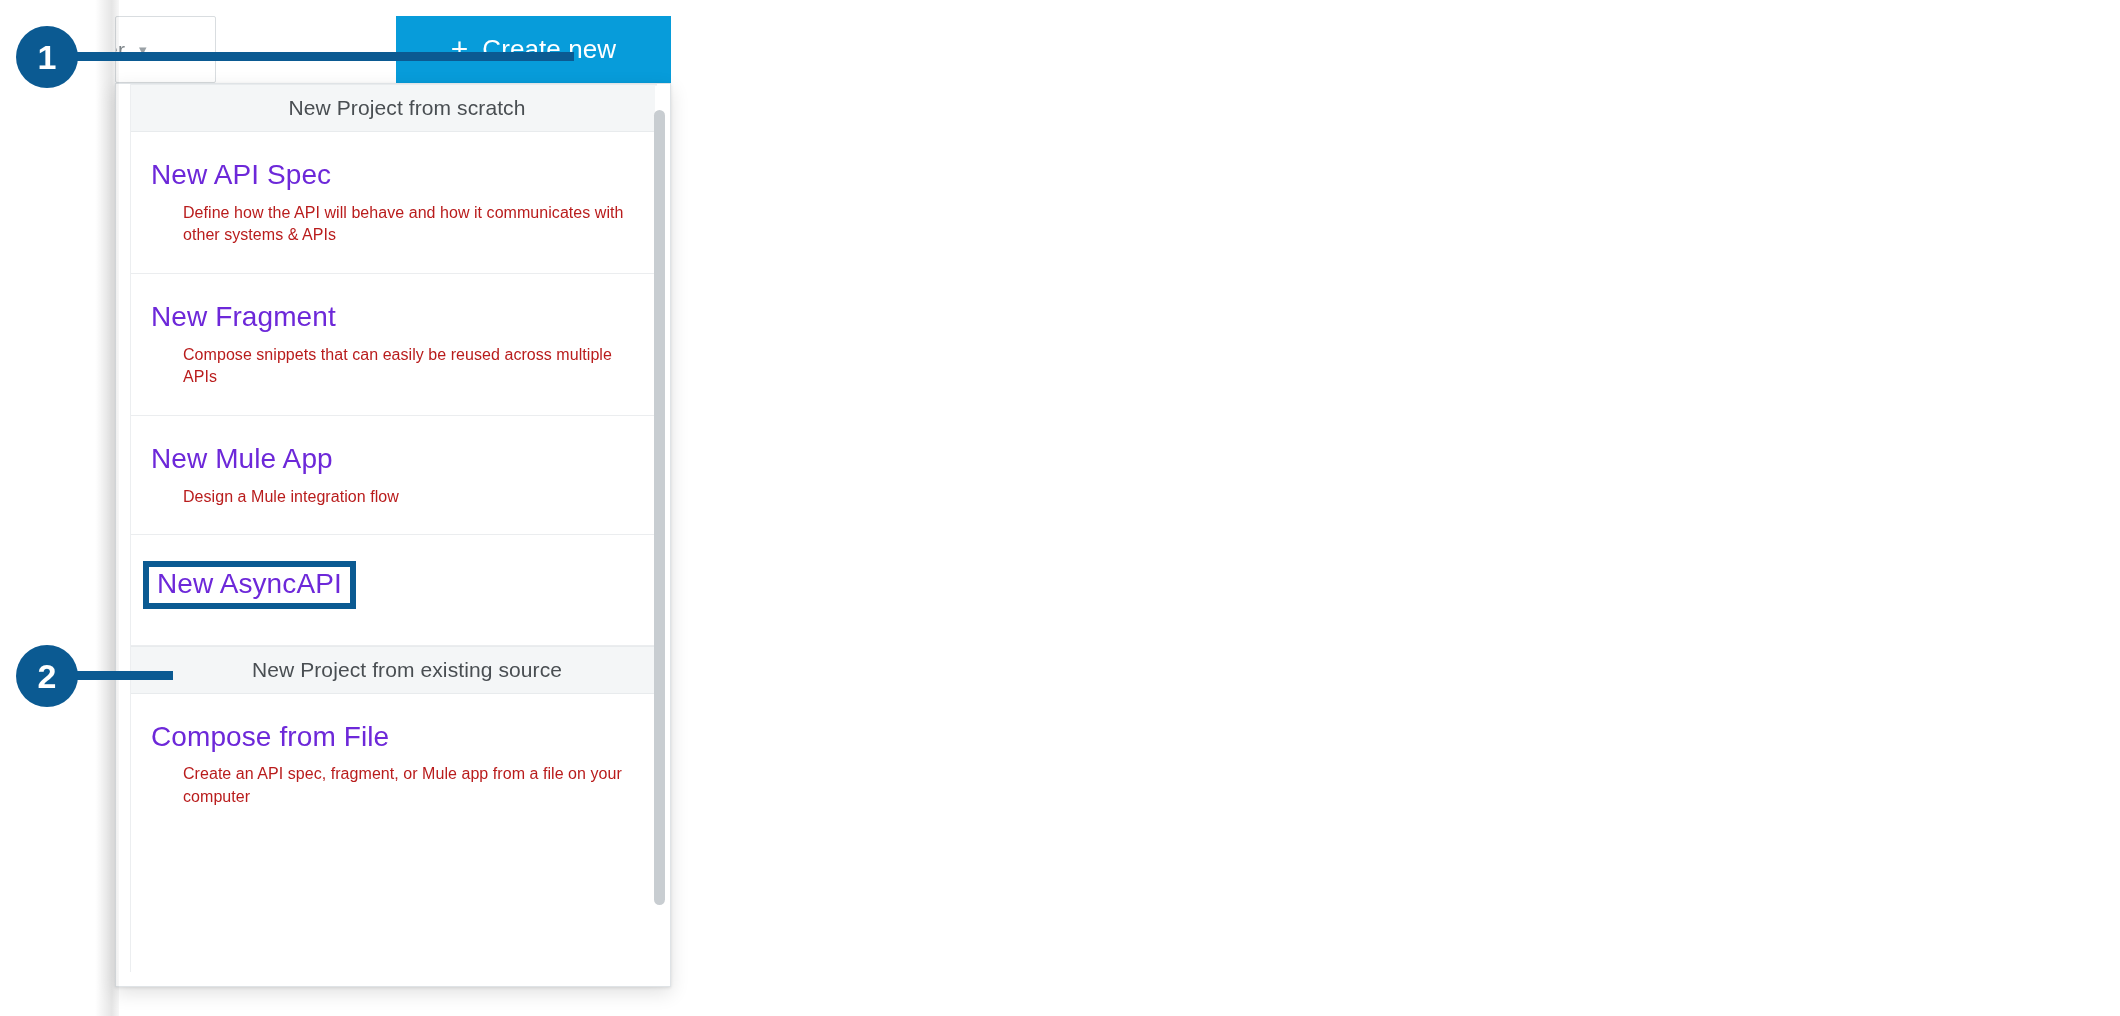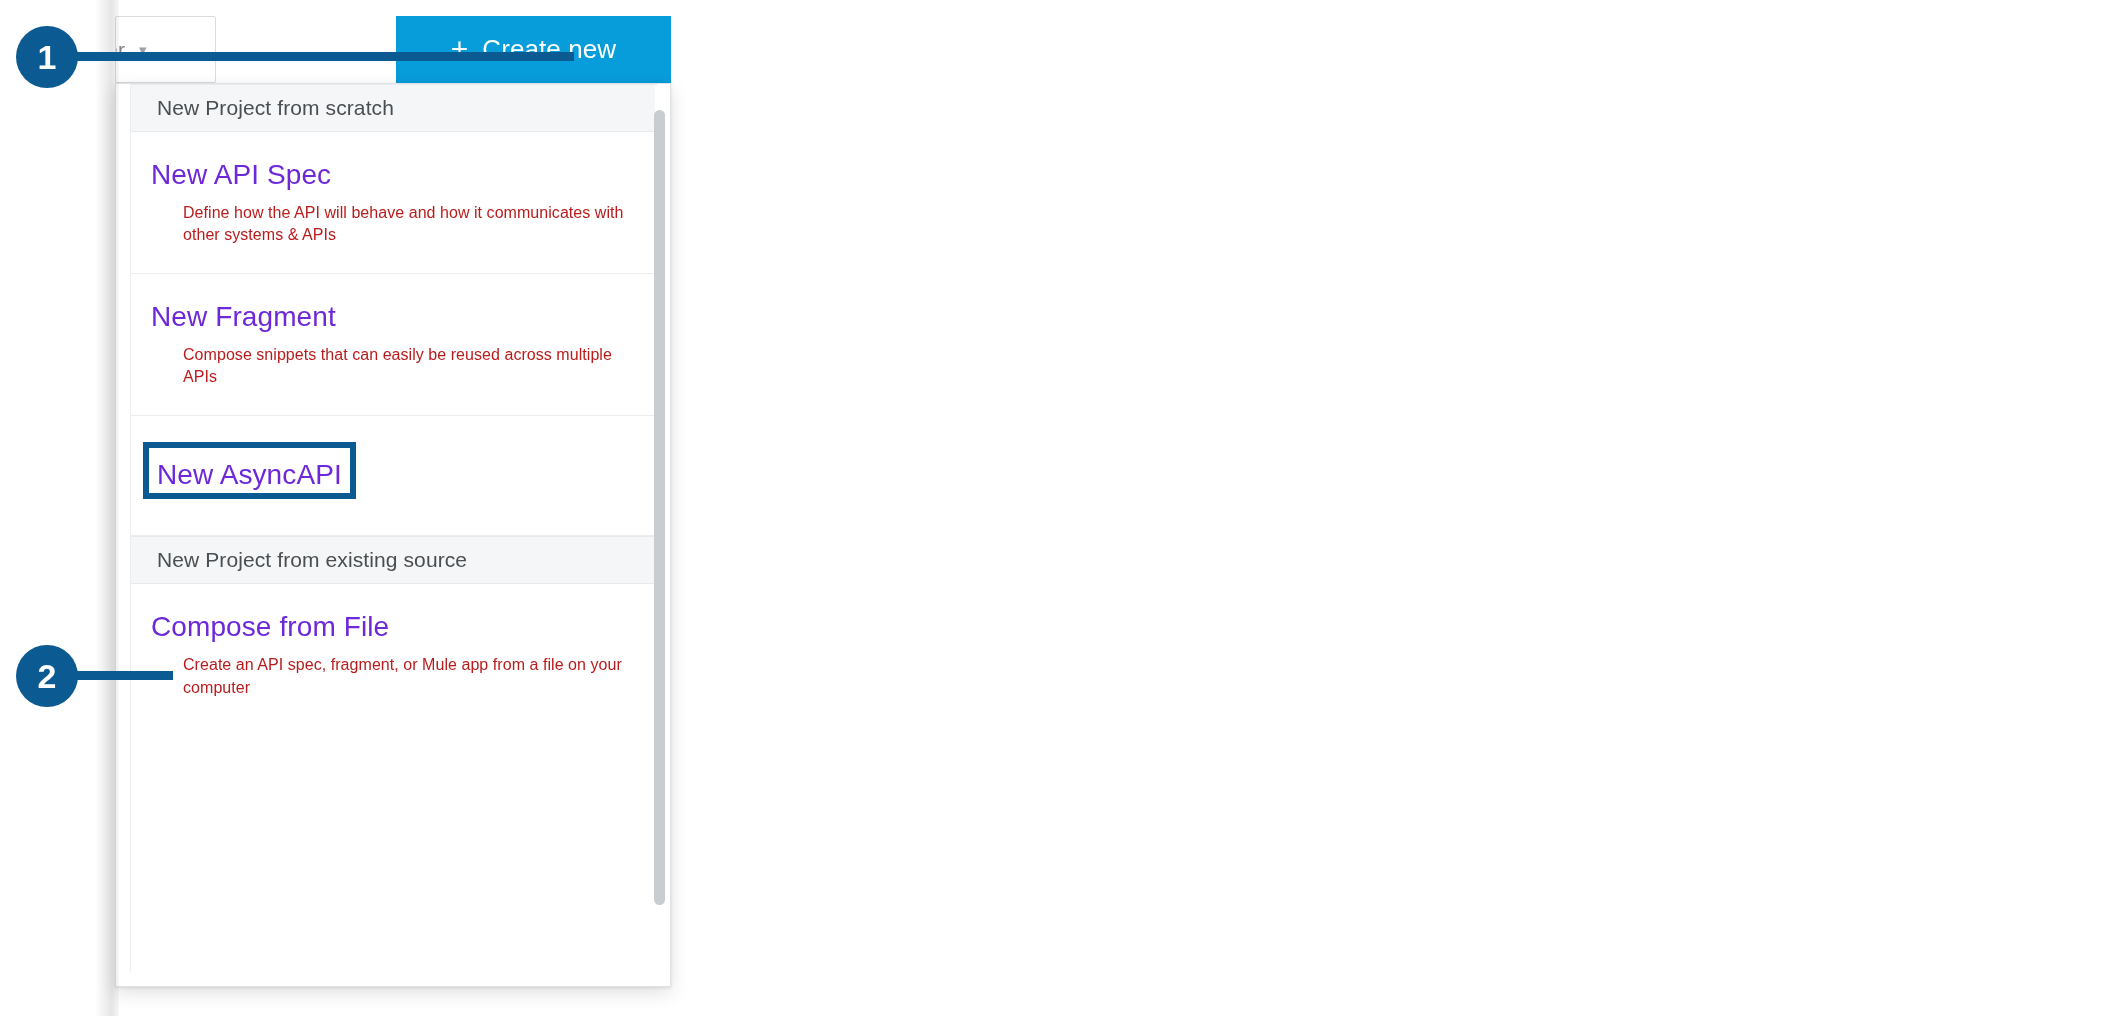--- a/index.html
+++ b/index.html
@@ -141,20 +141,21 @@
 
   .dd-section {
     background: #f4f6f7;
     height: 48px;
     display: flex;
     align-items: center;
     padding-left: 26px;
     box-sizing: border-box;
     border-top: 1px solid #e8ebed;
     border-bottom: 1px solid #e8ebed;
+    justify-content: center;
   }
   .dd-section .sec-label {
     font-size: 21px;
     color: #494e52;
     letter-spacing: .1px;
   }
 
   .dd-item {
     background: #ffffff;
     padding: 26px 26px 26px 20px;
@@ -179,21 +180,21 @@
     color: #b91c1c;
     line-height: 1.42;
     letter-spacing: .05px;
     max-width: 470px;
     margin-left: 32px;
   }
 
   
   .dd-item.is-highlighted .dd-title {
     border: 6px solid #0b5a92;
-    padding: 11px 8px 3px 8px;
+    padding: 1px 8px 3px 8px;
     margin-left: -8px;
     background: #ffffff;
     position: relative;
     z-index: 6;
     line-height: 1.12;
   }
 
   
   .dd-scrollbar-track {
     position: absolute;
@@ -309,20 +310,24 @@
         <div class="dd-item">
           <div class="dd-title">New API Spec</div>
           <div class="dd-desc">Define how the API will behave and how it communicates with other systems &amp; APIs</div>
         </div>
 
         <div class="dd-item">
           <div class="dd-title">New Fragment</div>
           <div class="dd-desc">Compose snippets that can easily be reused across multiple APIs</div>
         </div>
 
+        <div class="dd-item">
+          <div class="dd-title">New Mule App</div>
+          <div class="dd-desc">Design a Mule integration flow</div>
+        </div>
 
         <div class="dd-item is-highlighted">
           <div class="dd-title">New AsyncAPI</div>
         </div>
 
         <div class="dd-section">
           <span class="sec-label">New Project from existing source</span>
         </div>
 
         <div class="dd-item">

